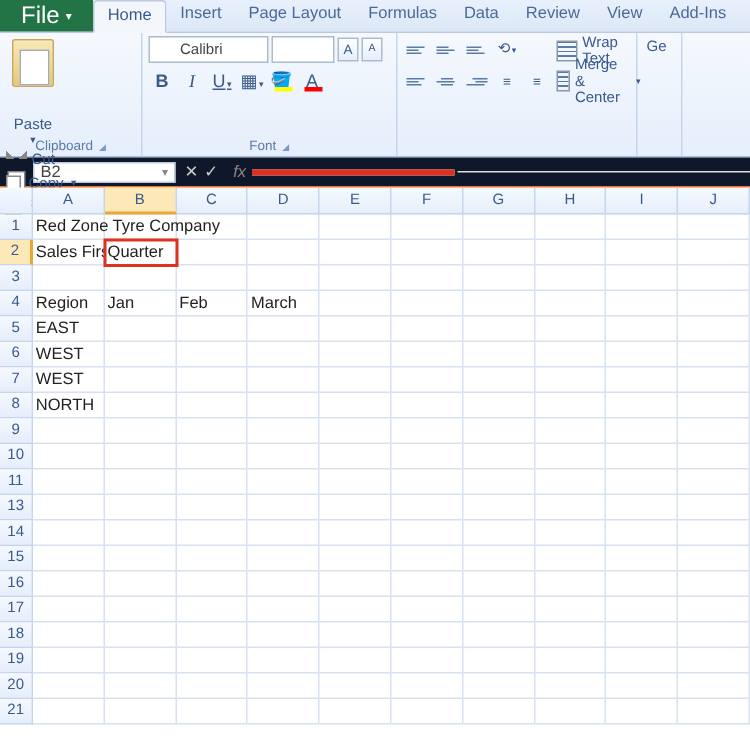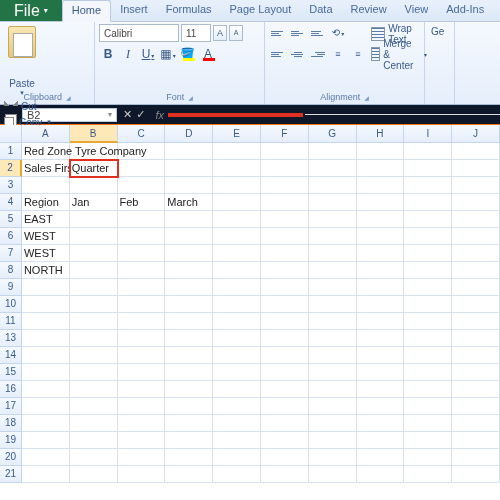--- a/index.html
+++ b/index.html
@@ -20,21 +20,21 @@
 .paste-label{font-size:10px;color:#3a5a8a;margin-top:20px}
 .paste-label:after{content:"▾";font-size:7px;display:block;text-align:center}
 .clip-right{float:left;display:flex;flex-direction:column;gap:2px;margin-top:2px}
 .clip-item{display:flex;align-items:center;gap:3px;font-size:10px;color:#3a5a8a}
 .mini-icon{width:14px;height:14px;display:inline-block}
 .cut-i{background:linear-gradient(45deg,#888 40%,transparent 40%),linear-gradient(-45deg,#888 40%,transparent 40%);background-size:7px 7px;background-position:0 0,7px 0;background-repeat:no-repeat}
 .copy-i{background:#fff;border:1px solid #888;box-shadow:2px -2px 0 #fff,2px -2px 0 1px #888;width:10px;height:12px;margin:2px 2px 0 0}
 .brush-i{background:linear-gradient(#e8c878,#c8a858);border:1px solid #a88838;width:10px;height:13px}
 .font-grp{width:170px}
 .font-row{display:flex;gap:2px;margin-bottom:3px;align-items:center}
-.font-sel{background:#fff;border:1px solid #abc;height:18px;font-size:10px;padding:1px 4px;color:#444}
+.font-sel{background:#fff;border:1px solid #abc;height:18px;font-size:10px;padding:1px 20px;color:#444}
 .font-name{width:80px}
 .font-size{width:30px}
 .inc-dec{width:14px;height:16px;border:1px solid #abc;background:linear-gradient(#fff,#e5eefb);font-size:9px;text-align:center;line-height:14px;color:#3a5a8a}
 .fmt-btn{width:18px;height:18px;border:1px solid transparent;text-align:center;line-height:16px;font-size:12px;color:#3a5a8a}
 .bold{font-weight:bold}
 .italic{font-style:italic;font-family:serif}
 .under{text-decoration:underline}
 .dd:after{content:"▾";font-size:6px;margin-left:1px}
 .color-btn{position:relative}
 .color-btn:after{content:"";position:absolute;bottom:1px;left:2px;width:12px;height:3px}
@@ -65,22 +65,22 @@
 .cell.active{outline:2px solid #e03020;outline-offset:-1px;z-index:5;background:#fff}
 .overflow{position:absolute;white-space:nowrap;z-index:1;background:transparent}
 </style>
 </head>
 <body>
 
 <div class="tabs">
   <div class="file-tab">File</div>
   <div class="tab active">Home</div>
   <div class="tab">Insert</div>
+  <div class="tab">Page Layout</div>
   <div class="tab">Formulas</div>
-  <div class="tab">Page Layout</div>
   <div class="tab">Data</div>
   <div class="tab">Review</div>
   <div class="tab">View</div>
   <div class="tab">Add-Ins</div>
 </div>
 
 <div class="ribbon">
   <div class="group clipboard">
     <div class="paste-btn">
       <div class="paste-icon"></div>
@@ -167,21 +167,20 @@
         <div class="wrap-item">
             <span class="wrap-ico"></span>
             <span>Wrap Text</span>
           </div>
         <div class="merge-item dd">
             <span class="wrap-ico"></span>
             <span>Merge &amp; Center</span>
           </div>
       </div>
     </div>
-    <div class="group-label">Alignment</div>
   </div>
 
   <div class="group partial-grp">
     <div style="font-size:10px;color:#3a5a8a;padding:2px">Ge</div>
   </div>
 </div>
 
 <div class="namebox-row">
   <div class="name-box">B2</div>
   <div class="fx-icons">

